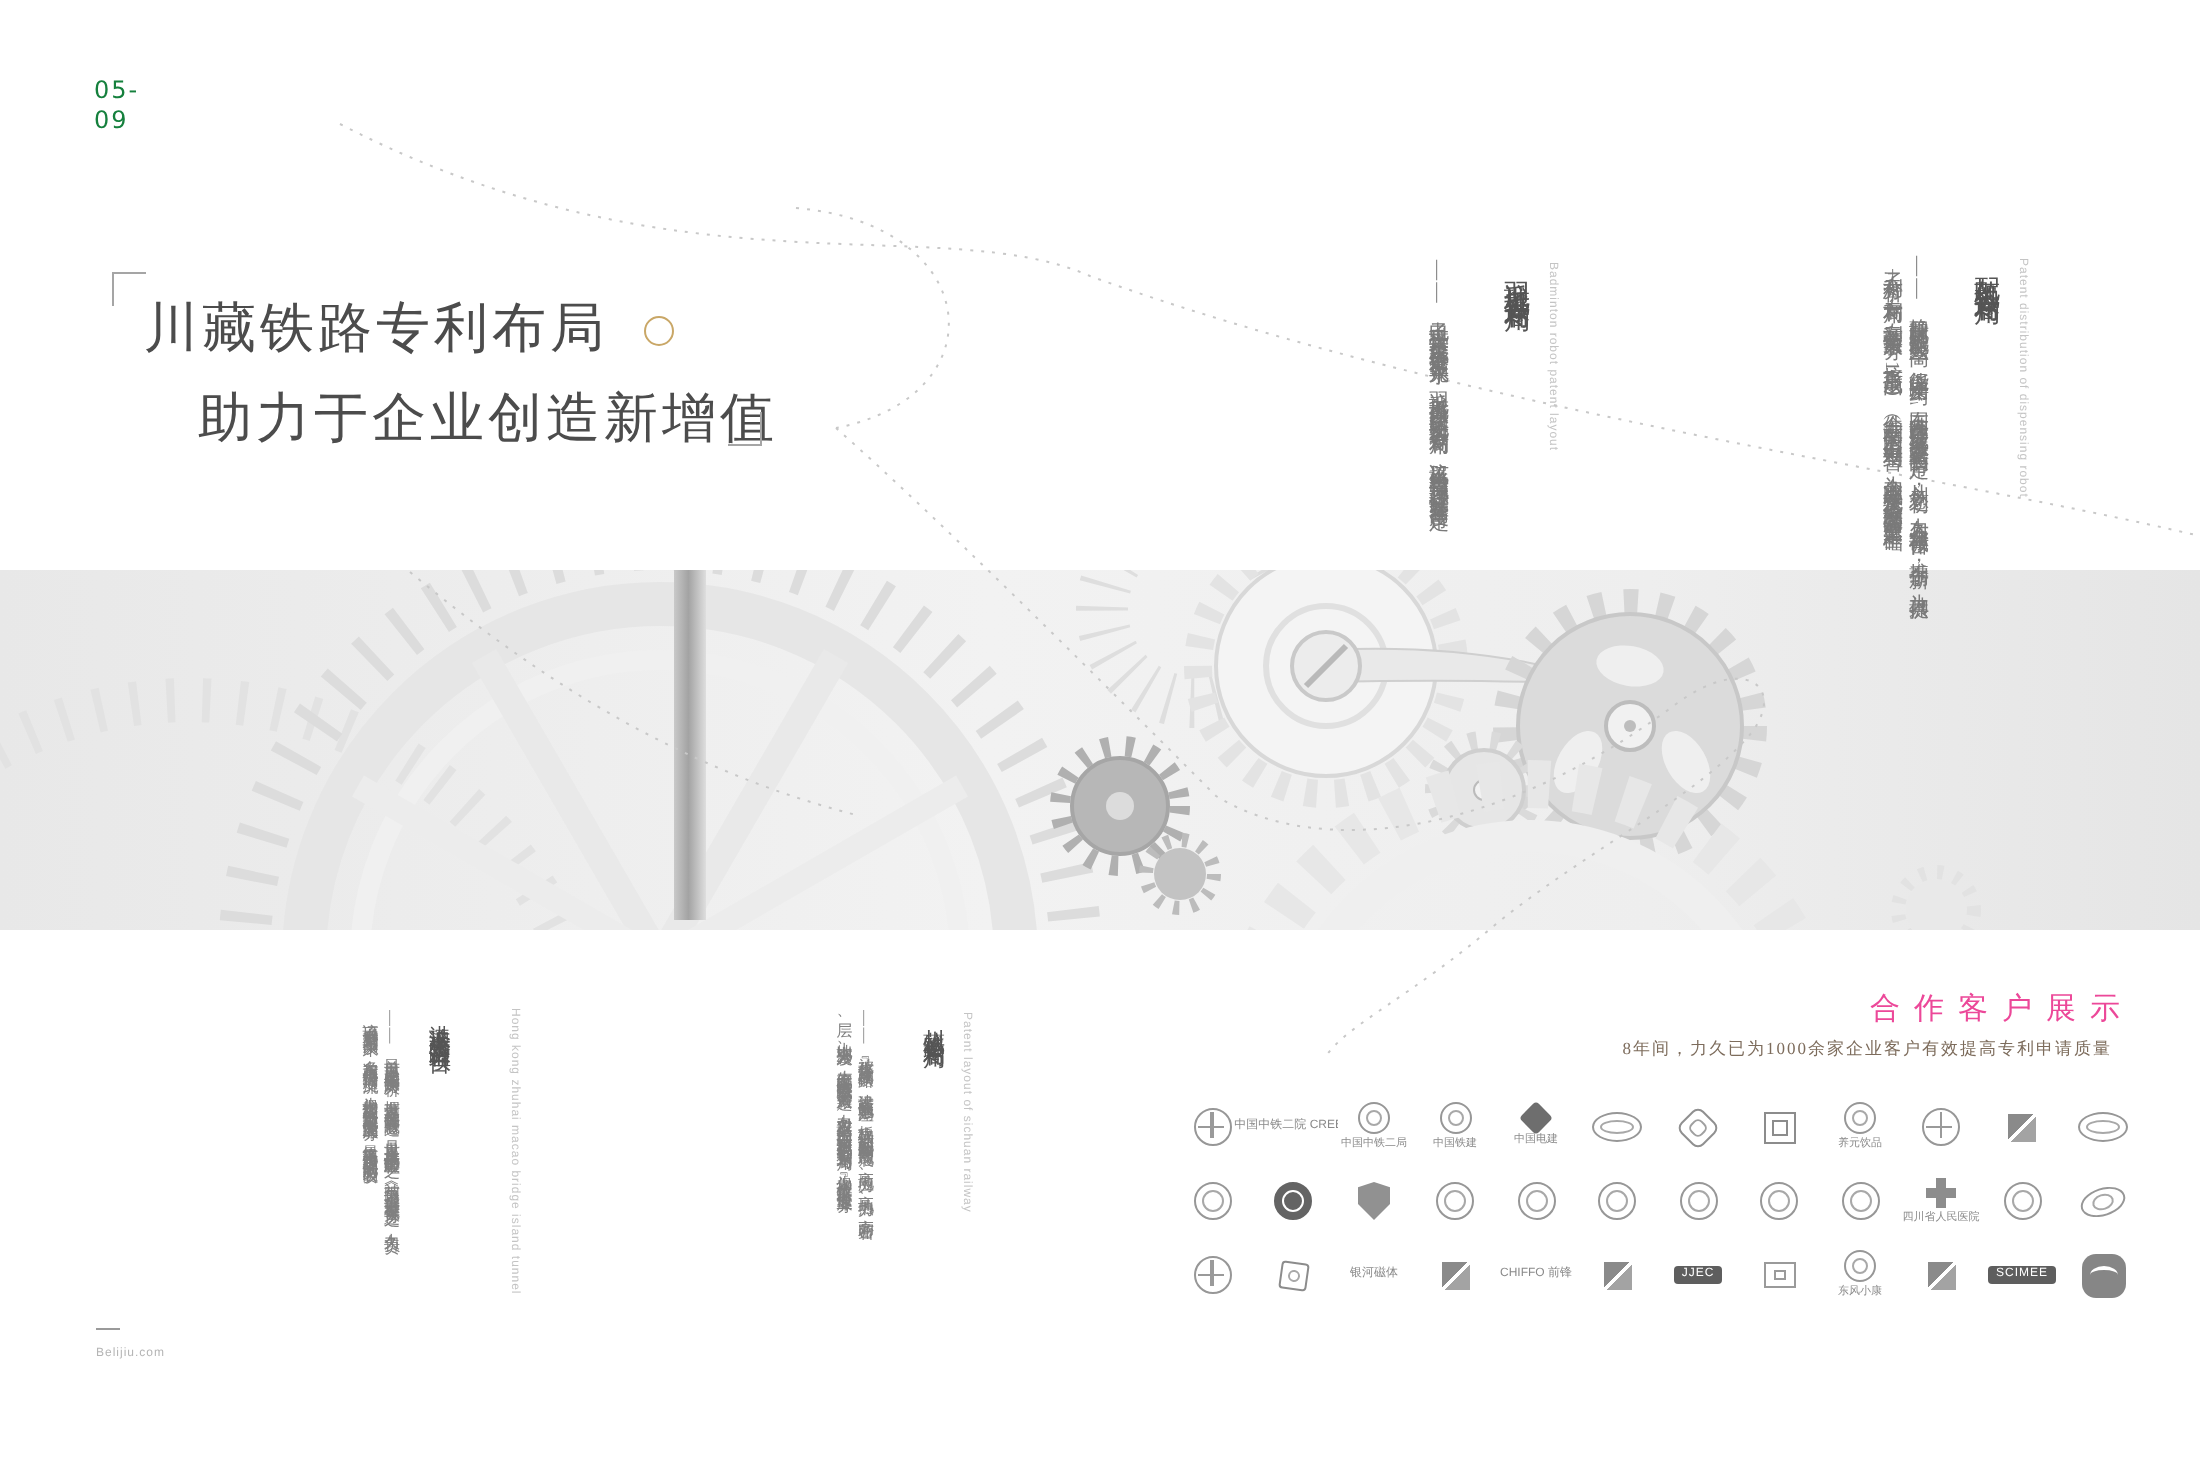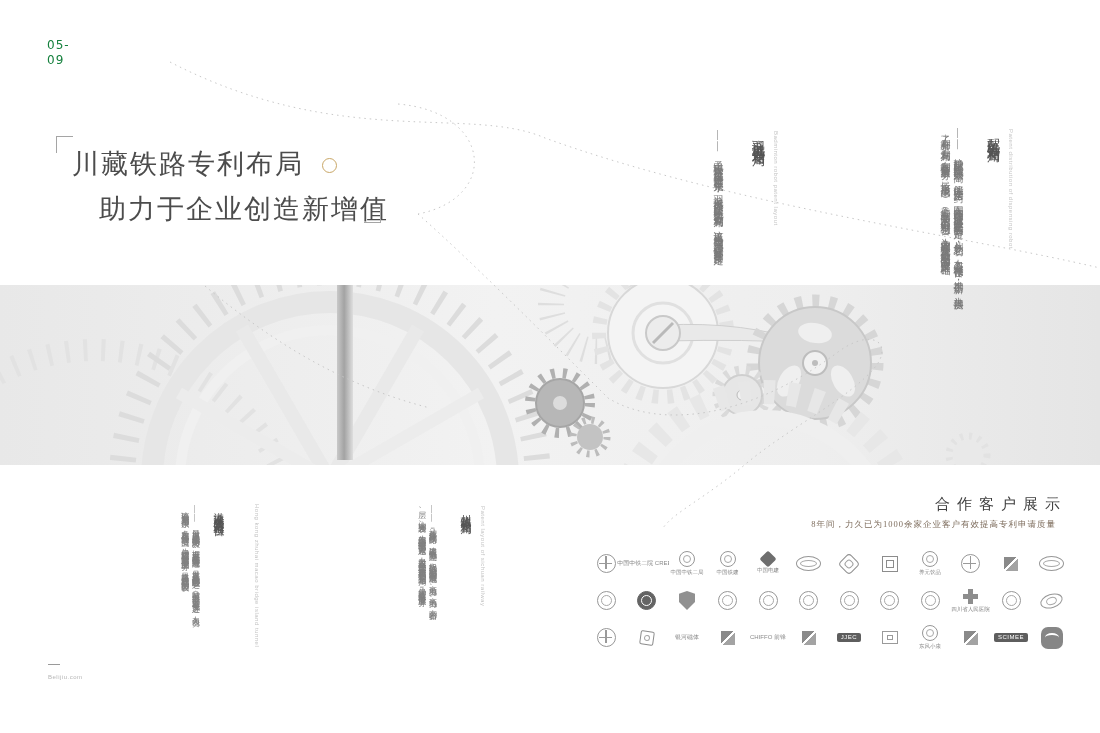--- a/index.html
+++ b/index.html
@@ -51,21 +51,21 @@
 
   
   .band{left:0;top:285px;width:1100px;height:180px;z-index:1;
     background:linear-gradient(90deg,#e8e8e8 0%,#f2f2f2 45%,#eeeeee 75%,#e5e5e5 100%);}
   .band svg{display:block;}
 
   
   .dots{left:0;top:0;z-index:3;pointer-events:none;}
 
   
-  .clients-heading{right:33px;top:495px;font-size:15px;letter-spacing:7px;color:#404040;z-index:5;white-space:nowrap;}
+  .clients-heading{right:33px;top:495px;font-size:15px;letter-spacing:7px;color:#ec4899;z-index:5;white-space:nowrap;}
   .clients-sub{right:44px;top:519px;font-size:8.5px;letter-spacing:1px;color:#7d6c5c;z-index:5;white-space:nowrap;}
   .logo-grid{left:588px;top:548px;display:grid;grid-template-columns:repeat(12,36px);gap:6px 4.5px;z-index:5;}
   .logo-cell{width:36px;height:31px;display:flex;flex-direction:column;align-items:center;justify-content:center;gap:2px;background:#ffffff;}
   .label{font-size:5.5px;color:#8a8a8a;line-height:1.1;text-align:center;white-space:nowrap;
     font-family:"Liberation Sans",sans-serif;}
   .glyph{box-sizing:border-box;display:block;width:19px;height:19px;border:1.5px solid #979797;border-radius:50%;position:relative;}
   .glyph::before{content:"";position:absolute;inset:3px;border:1px solid #a8a8a8;border-radius:50%;}
   .s-sealtext .glyph{width:16px;height:16px;}
   .s-darkseal .glyph{background:#646464;border-color:#646464;}
   .s-darkseal .glyph::before{border-color:#ffffff;}

